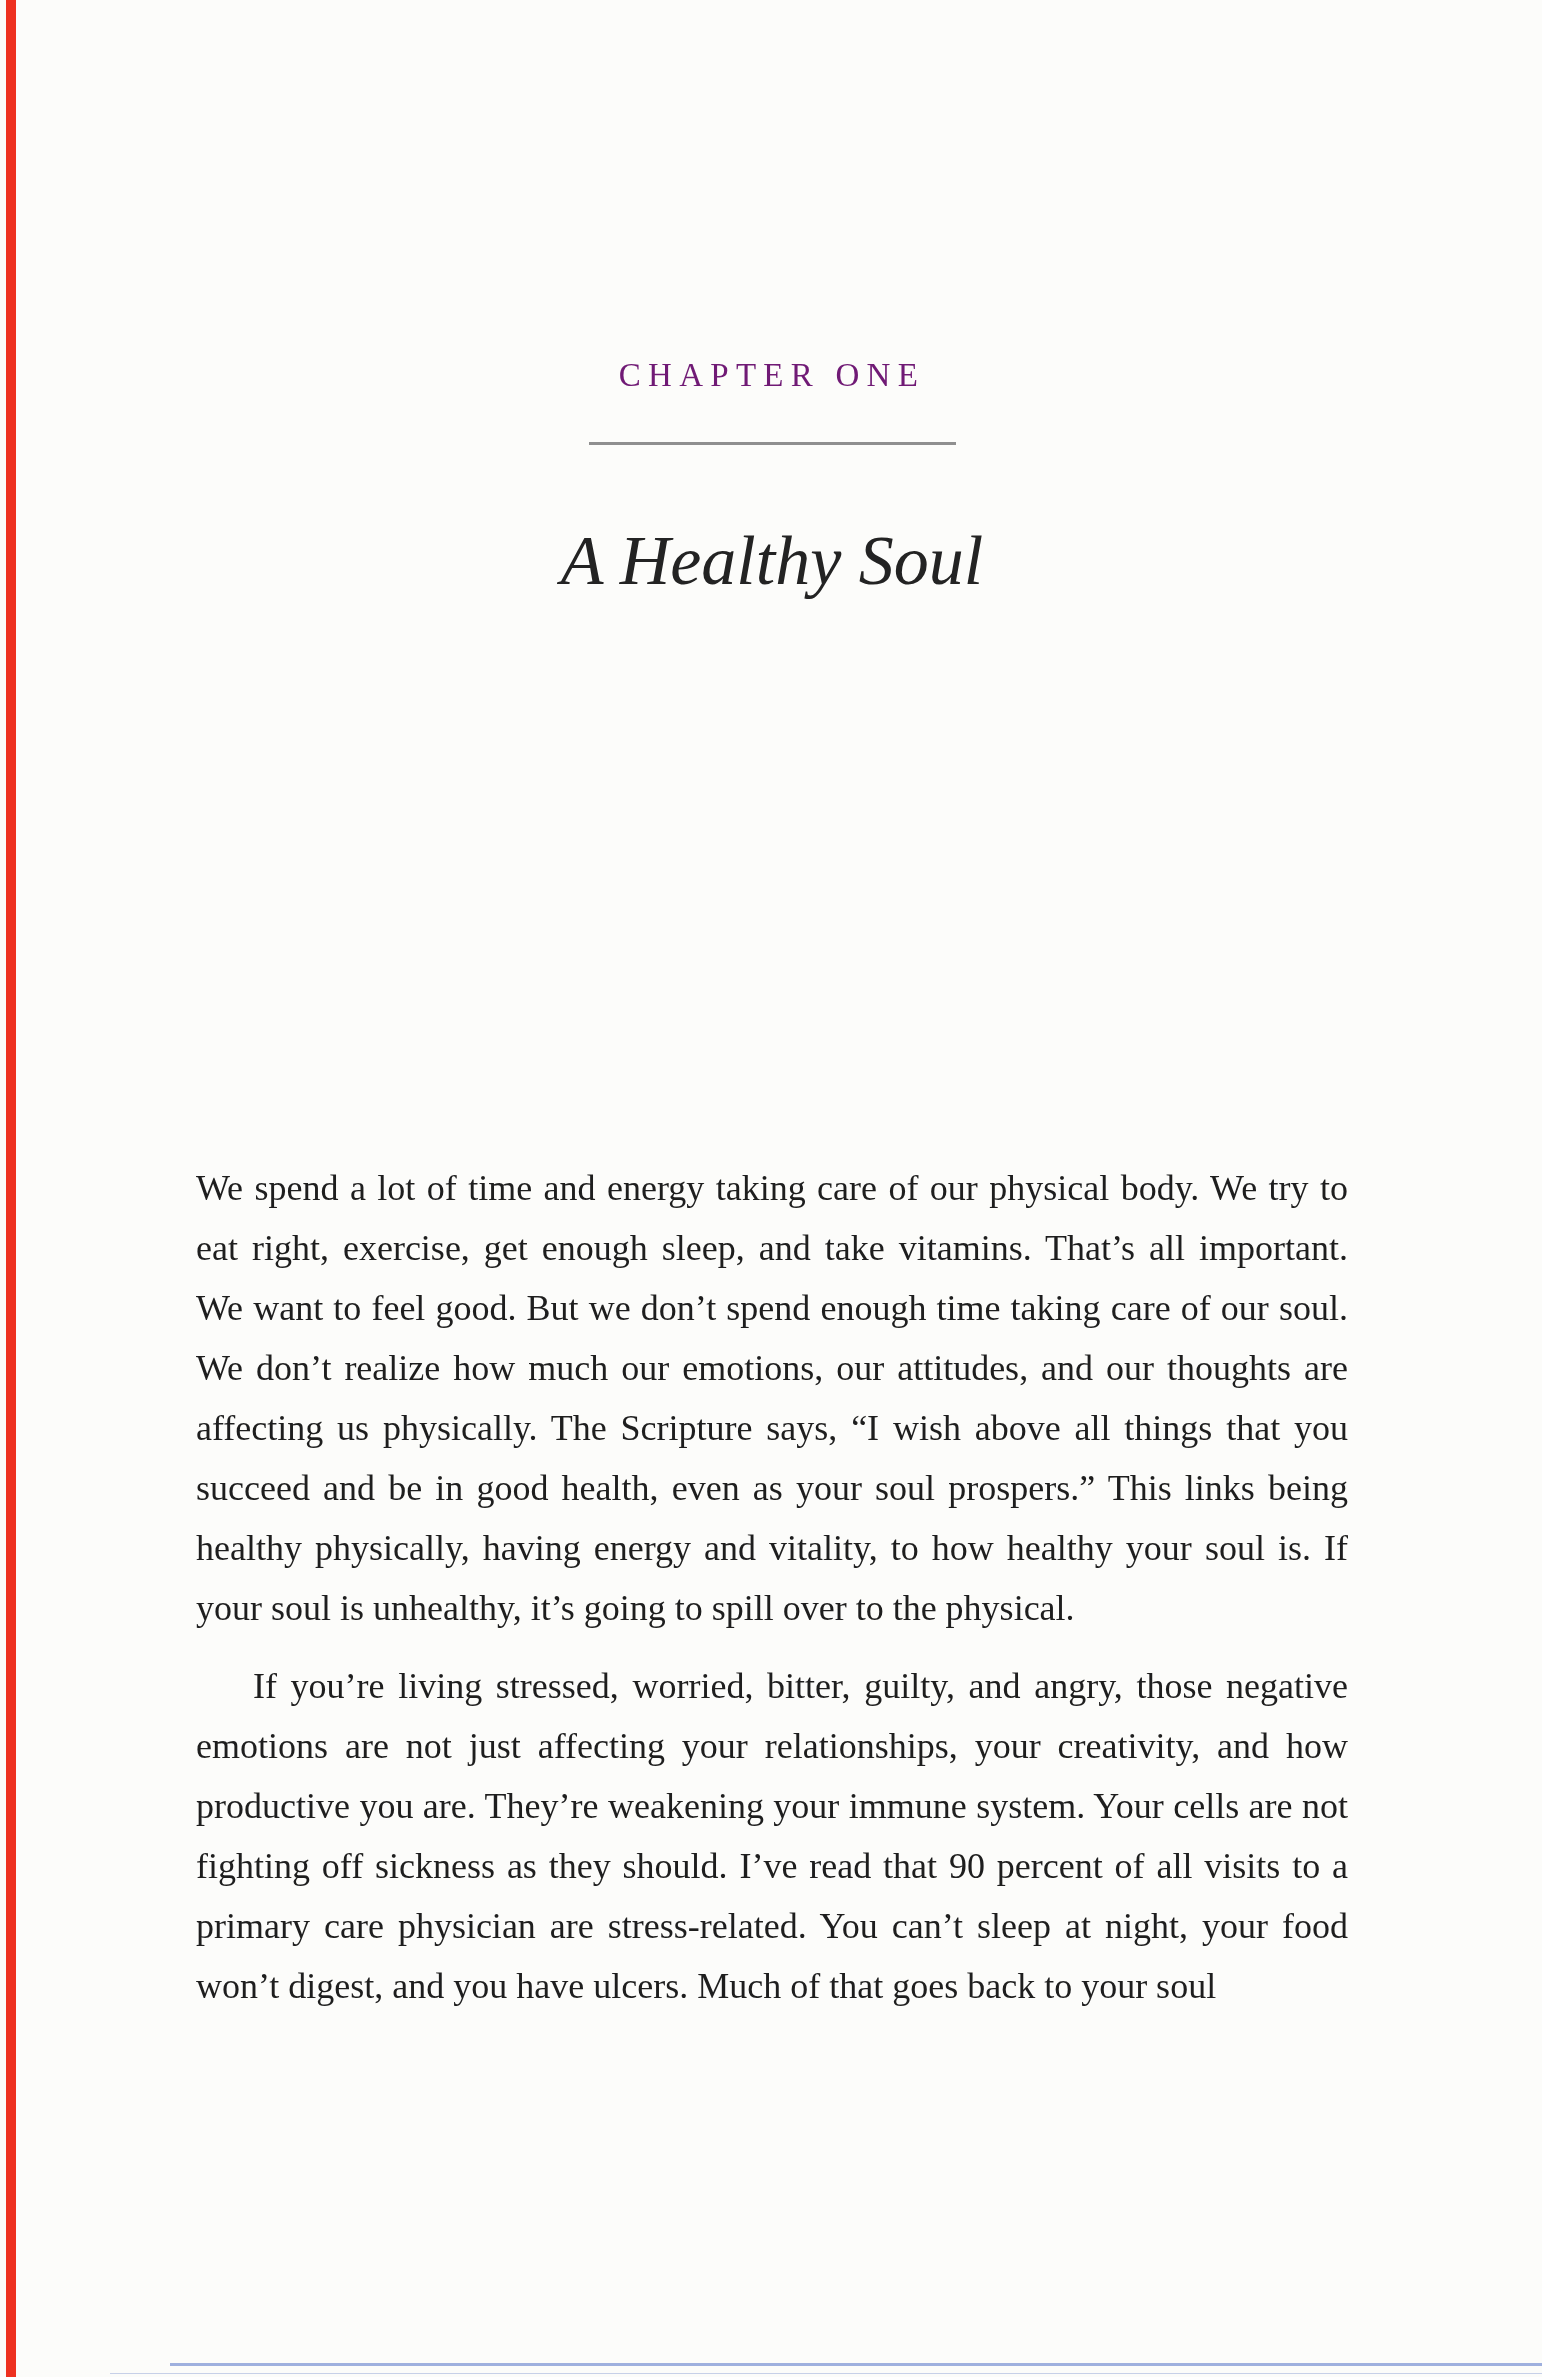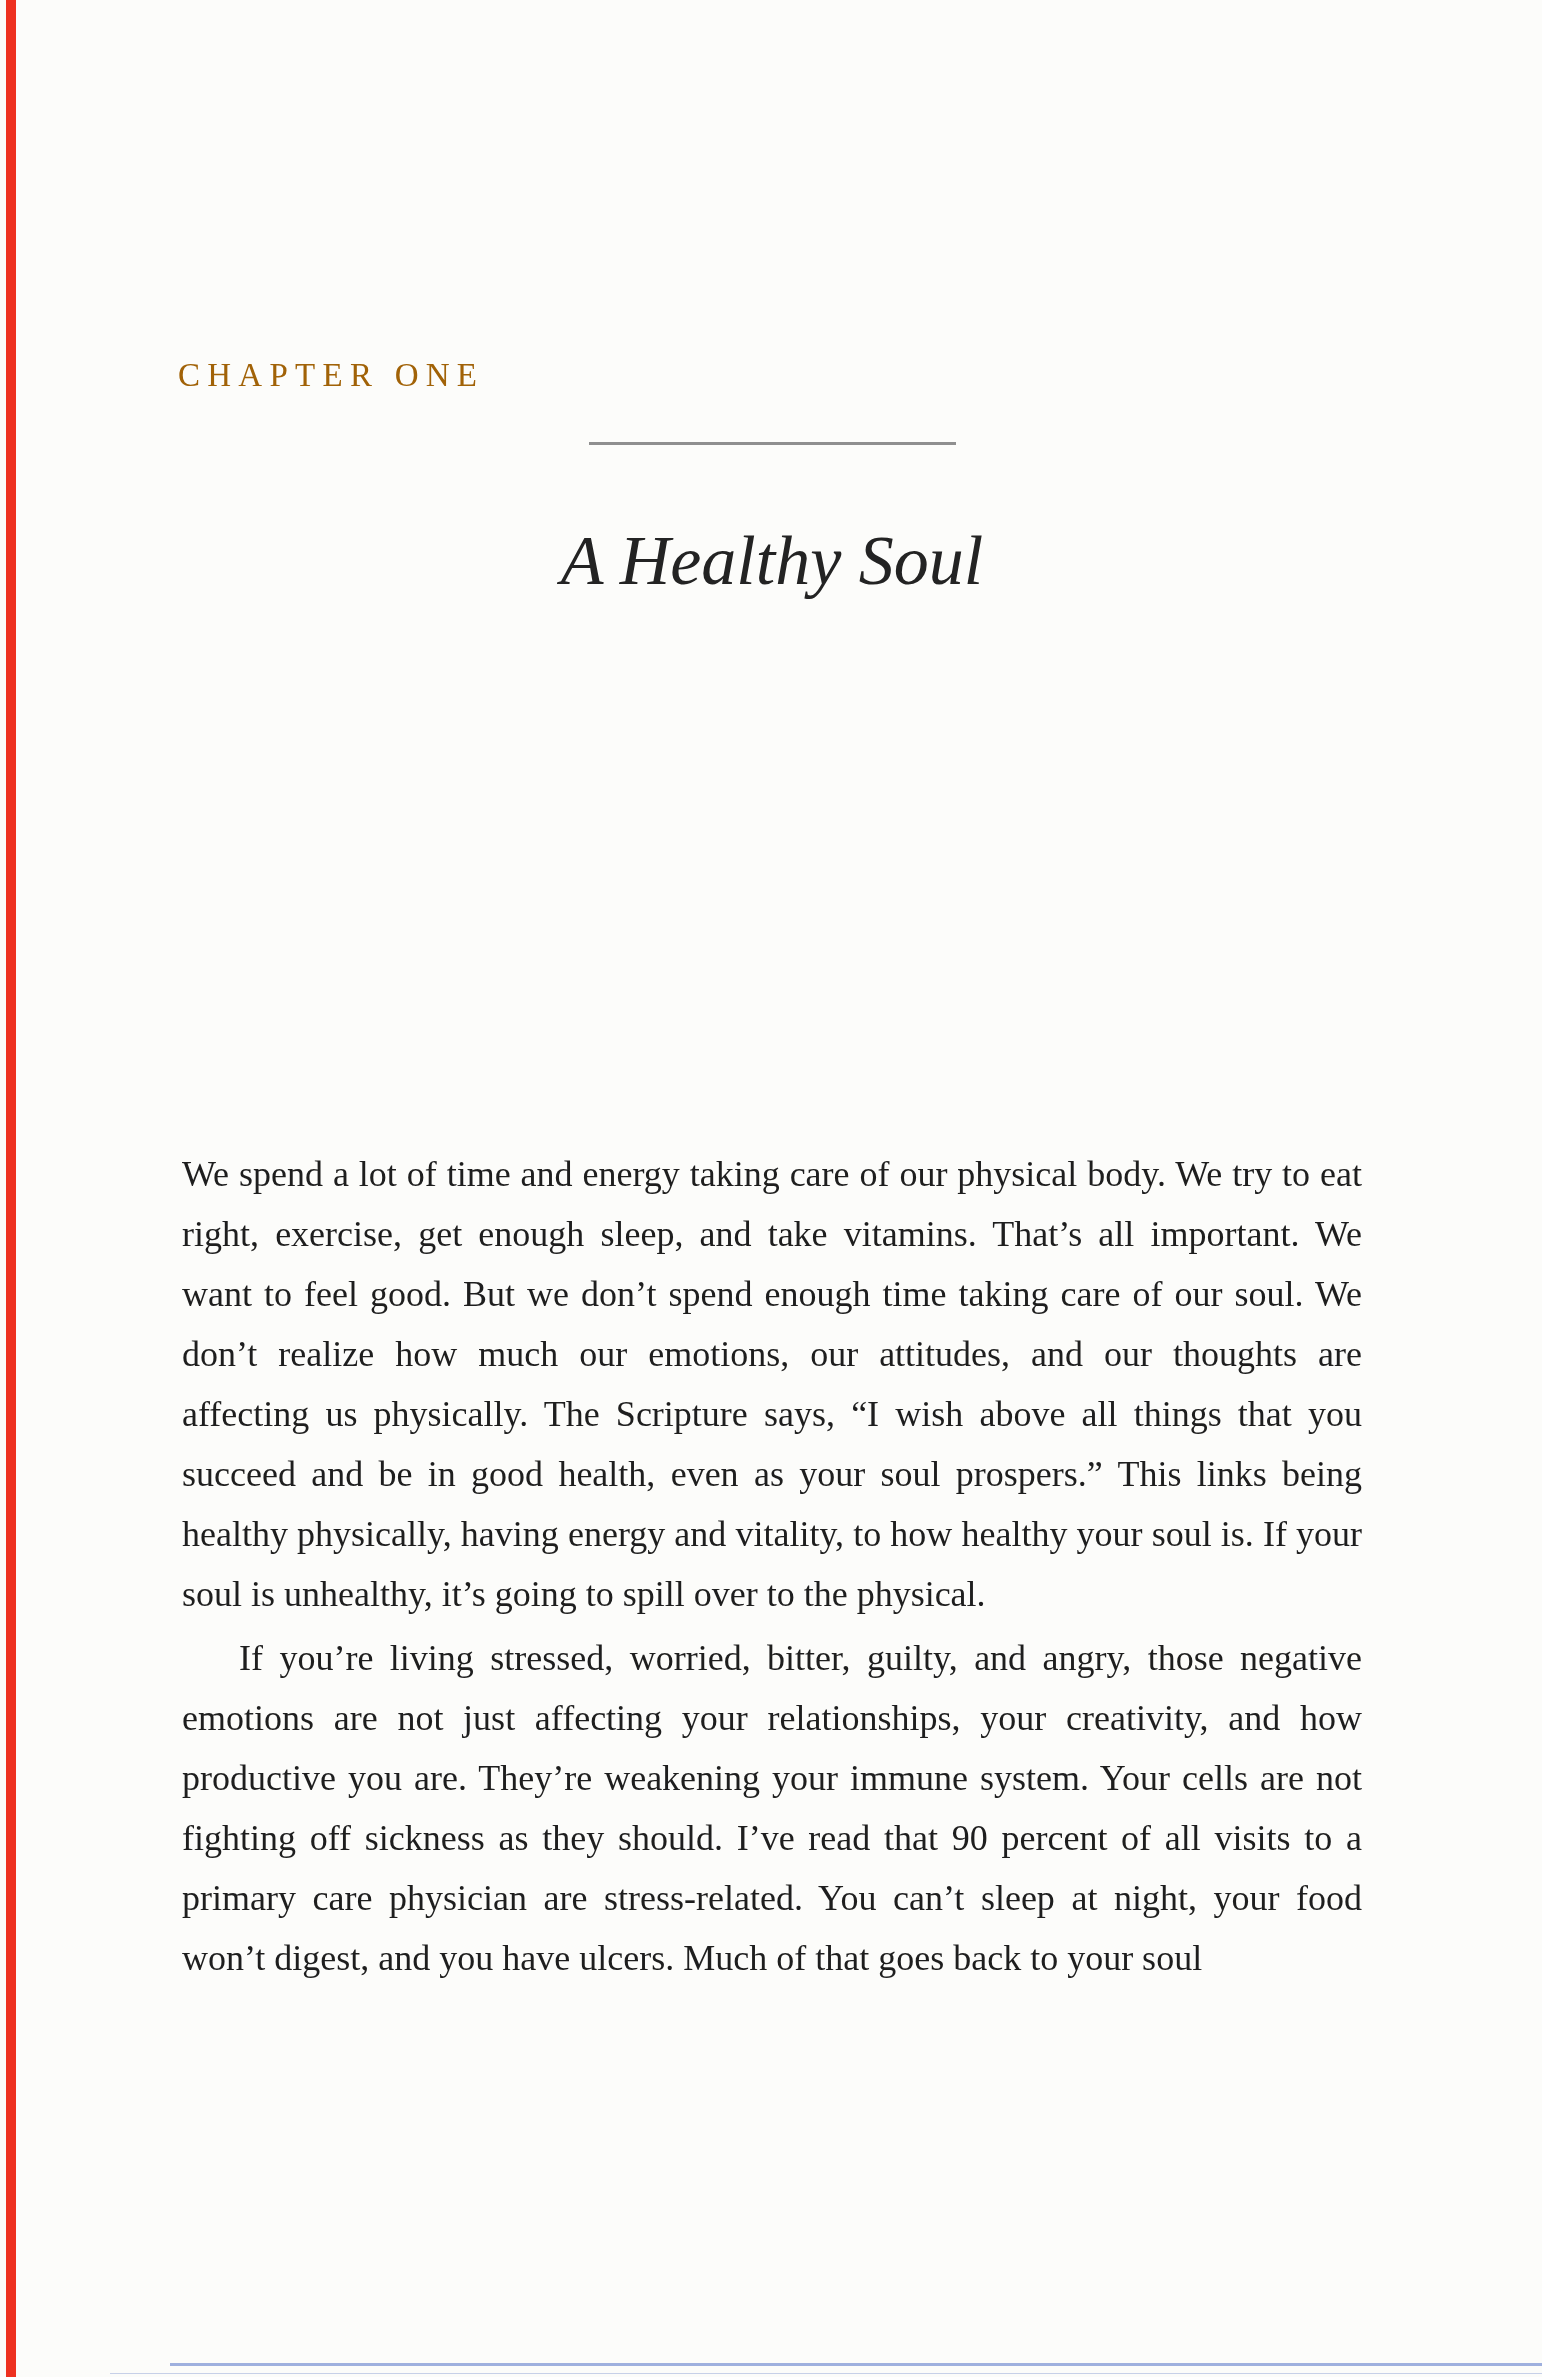--- a/index.html
+++ b/index.html
@@ -52,23 +52,24 @@
     top: 0;
     width: 1188px;
     height: 100%;
   }
 
   .chapter-label {
     position: absolute;
     top: 357px;
     left: 0;
     width: 100%;
+    text-align: center;
     font-size: 33px;
     letter-spacing: 0.22em;
-    color: #a16207;
+    color: #701a75;
   }
 
   .divider {
     position: absolute;
     top: 442px;
     left: 411px;
     width: 367px;
     height: 2.7px;
     background: #8f8f8f;
   }
@@ -100,21 +101,21 @@
     position: absolute;
     top: 1140px;
     left: 0;
     width: 100%;
     font-size: 36px;
     line-height: 60px;
     text-align: justify;
     color: #1e1e1e;
   }
   .body-text p {
-    margin: 4px;
+    margin: 18px;
   }
   .body-text p.indent {
     text-indent: 57px;
   }
 </style>
 </head>
 <body>
 
 <div class="scan-line-left"></div>
 

